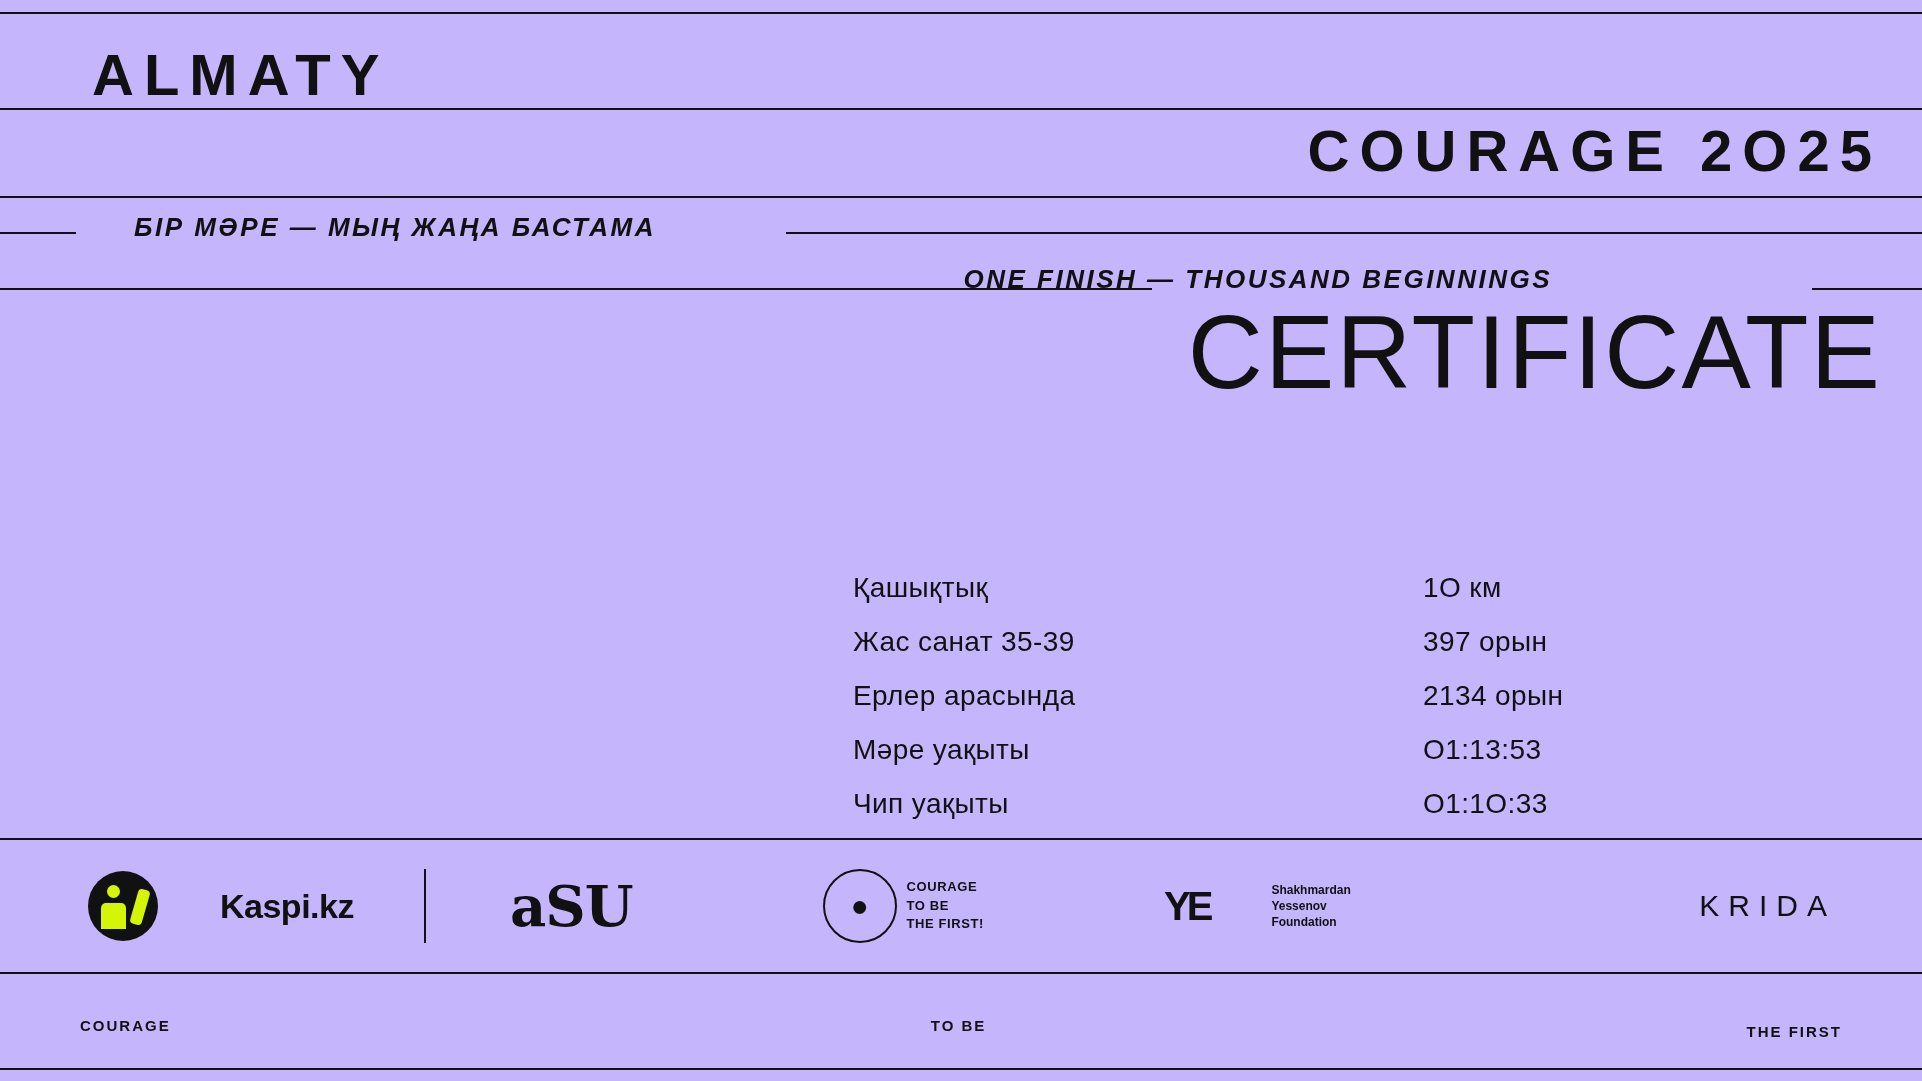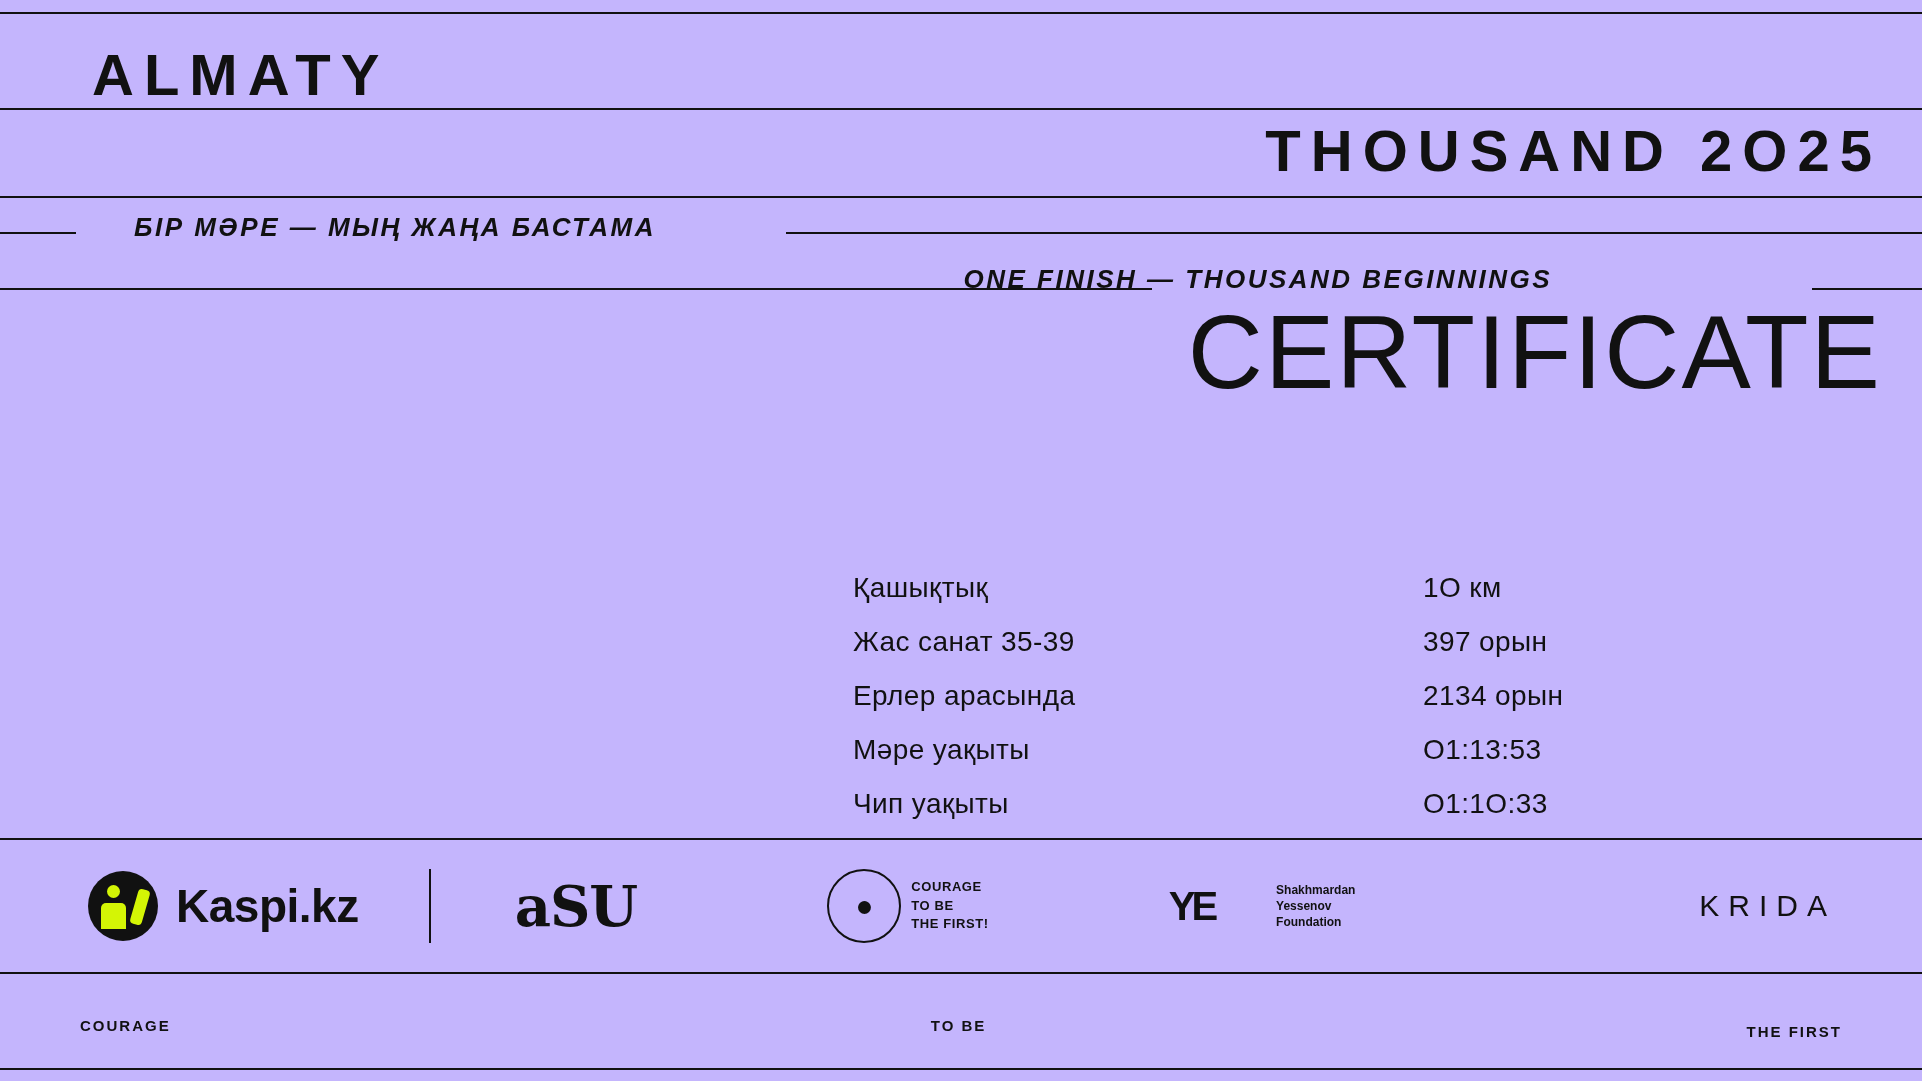--- a/index.html
+++ b/index.html
@@ -181,24 +181,25 @@
     position: absolute;
     right: 12px;
     top: 18px;
     width: 12px;
     height: 36px;
     background: #d4f505;
     border-radius: 4px;
     transform: rotate(16deg);
   }
   .kaspi-text {
-    font-size: 46px;
+    font-size: 34px;
     font-weight: 700;
     letter-spacing: -0.5px;
     color: #111;
+    margin-left: 44px;
   }
   .sp-divider {
     width: 2px;
     height: 74px;
     background: #111;
     margin-left: 70px;
     margin-right: 0;
   }
   .sp-asu {
     margin-left: 84px;
@@ -291,21 +292,21 @@
   <div class="rule" style="top:196px;"></div>
   <div class="rule-short" style="left:0;width:76px;top:232px;"></div>
   <div class="rule-short" style="left:786px;width:1136px;top:232px;"></div>
   <div class="rule-short" style="left:0;width:1152px;top:288px;"></div>
   <div class="rule-short" style="left:1812px;width:110px;top:288px;"></div>
   <div class="rule" style="top:838px;"></div>
   <div class="rule" style="top:972px;"></div>
   <div class="rule" style="top:1068px;"></div>
 
   <div class="almaty">ALMATY</div>
-  <div class="marathon">THOUSAND 2O25</div>
+  <div class="marathon">COURAGE 2O25</div>
   <div class="tagline-kz">БІР МӘРЕ — МЫҢ ЖАҢА БАСТАМА</div>
   <div class="tagline-en">ONE FINISH — THOUSAND BEGINNINGS</div>
 
   <div class="cert-title">CERTIFICATE</div>
 
 
   <div class="results">
     <div class="result-row">
       <div class="result-label">Қашықтық</div>
       <div class="result-value">1O км</div>

